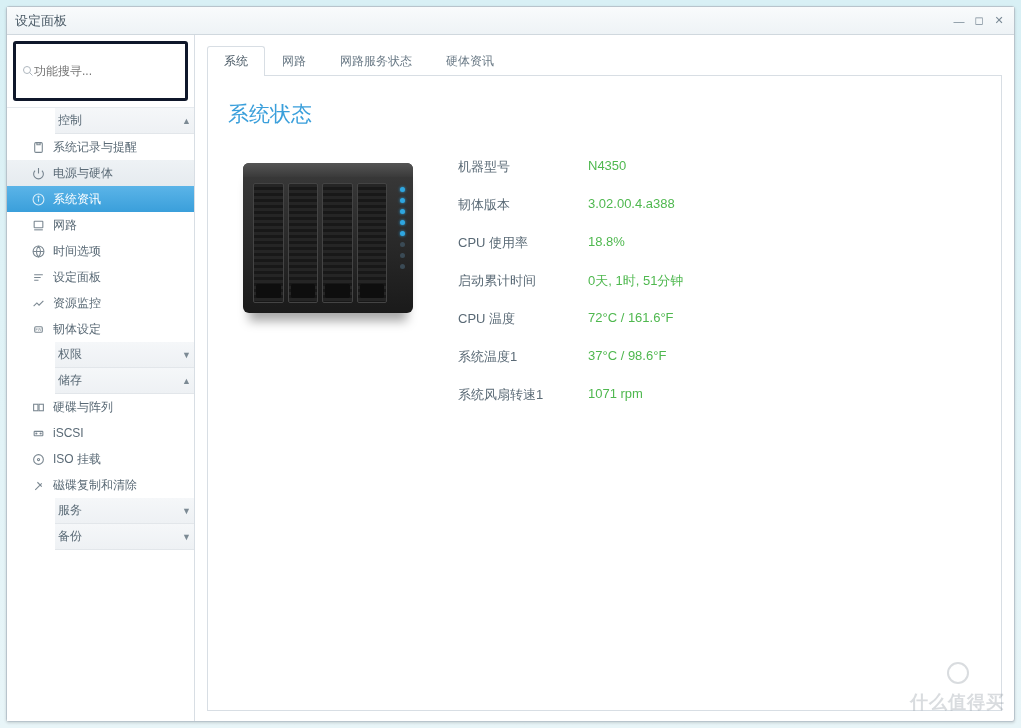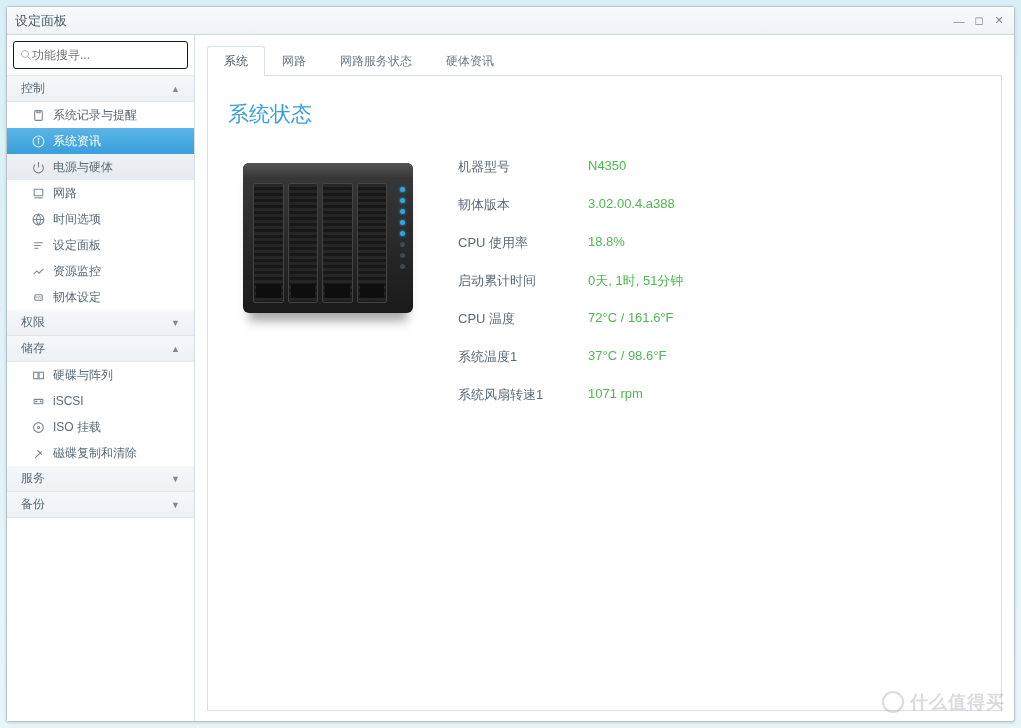--- a/index.html
+++ b/index.html
@@ -46,38 +46,39 @@
   display: flex;
   flex-direction: column;
   background: #fff;
 }
 .search-wrap {
   padding: 6px;
   border-bottom: 1px solid #e6eaee;
 }
 .search-inner {
   display: flex; align-items: center;
-  border: 1px solid #0f172a;
+  border: 3px solid #0f172a;
   border-radius: 3px;
-  padding: 6px 6px;
+  padding: 20px 6px;
   background: #fff;
   color: #9aa5ae;
 }
 .search-inner input {
   border: none; outline: none; flex: 1;
   font-size: 12px; color: #555; background: transparent;
 }
 .cat-header {
   height: 26px;
   background: linear-gradient(#f5f7f9, #eef1f4);
   border-bottom: 1px solid #e2e6ea;
   display: flex; align-items: center;
-  padding: 0 14px;
+  padding: 0 3px;
   color: #5a6a76;
   cursor: pointer;
+  margin-left: 48px;
 }
 .cat-header .arrow { margin-left: auto; font-size: 9px; color: #7c8a94; }
 .nav-item {
   height: 26px;
   display: flex; align-items: center;
   padding: 0 10px 0 24px;
   color: #5a6a76;
   cursor: pointer;
   gap: 8px;
   position: relative;
@@ -181,21 +182,21 @@
 }
 .info-label { width: 130px; color: #5a6a76; }
 .info-value { color: #4fb84f; }
 .watermark {
   position: absolute;
   right: 16px; bottom: 14px;
   color: rgba(120,130,140,0.28);
   font-size: 18px;
   font-weight: bold;
   letter-spacing: 1px;
-  display: flex; align-items: center; gap: 6px;
+  display: flex; align-items: center; gap: 6px; flex-direction: column;
 }
 .watermark .wm-icon {
   width: 22px; height: 22px; border: 2px solid rgba(120,130,140,0.28);
   border-radius: 50%;
 }
 </style>
 </head>
 <body>
 
 <div class="window">
@@ -228,37 +229,37 @@
       </div>
       <div class="nav-item">
         <span class="nav-icon">
             <svg width="13" height="13" viewBox="0 0 24 24" fill="none" stroke="currentColor" stroke-width="2">
               <rect x="5" y="3" width="14" height="18" rx="2"></rect>
               <path d="M9 3h6v4H9z"></path>
             </svg>
           </span>
         <span>系统记录与提醒</span>
       </div>
+      <div class="nav-item light">
+        <span class="nav-icon">
+            <svg width="13" height="13" viewBox="0 0 24 24" fill="none" stroke="currentColor" stroke-width="2">
+              <path d="M12 2v10M18.4 6.6a9 9 0 1 1-12.8 0"></path>
+            </svg>
+          </span>
+        <span>电源与硬体</span>
+      </div>
       <div class="nav-item selected">
         <span class="nav-icon">
             <svg width="13" height="13" viewBox="0 0 24 24" fill="none" stroke="currentColor" stroke-width="2">
               <circle cx="12" cy="12" r="10"></circle>
               <line x1="12" y1="10" x2="12" y2="16"></line>
               <circle cx="12" cy="7" r="1" fill="currentColor"></circle>
             </svg>
           </span>
         <span>系统资讯</span>
-      </div>
-      <div class="nav-item light">
-        <span class="nav-icon">
-            <svg width="13" height="13" viewBox="0 0 24 24" fill="none" stroke="currentColor" stroke-width="2">
-              <path d="M12 2v10M18.4 6.6a9 9 0 1 1-12.8 0"></path>
-            </svg>
-          </span>
-        <span>电源与硬体</span>
       </div>
       <div class="nav-item">
         <span class="nav-icon">
             <svg width="13" height="13" viewBox="0 0 24 24" fill="none" stroke="currentColor" stroke-width="2">
               <rect x="4" y="4" width="16" height="12" rx="1"></rect>
               <line x1="4" y1="20" x2="20" y2="20"></line>
             </svg>
           </span>
         <span>网路</span>
       </div>

